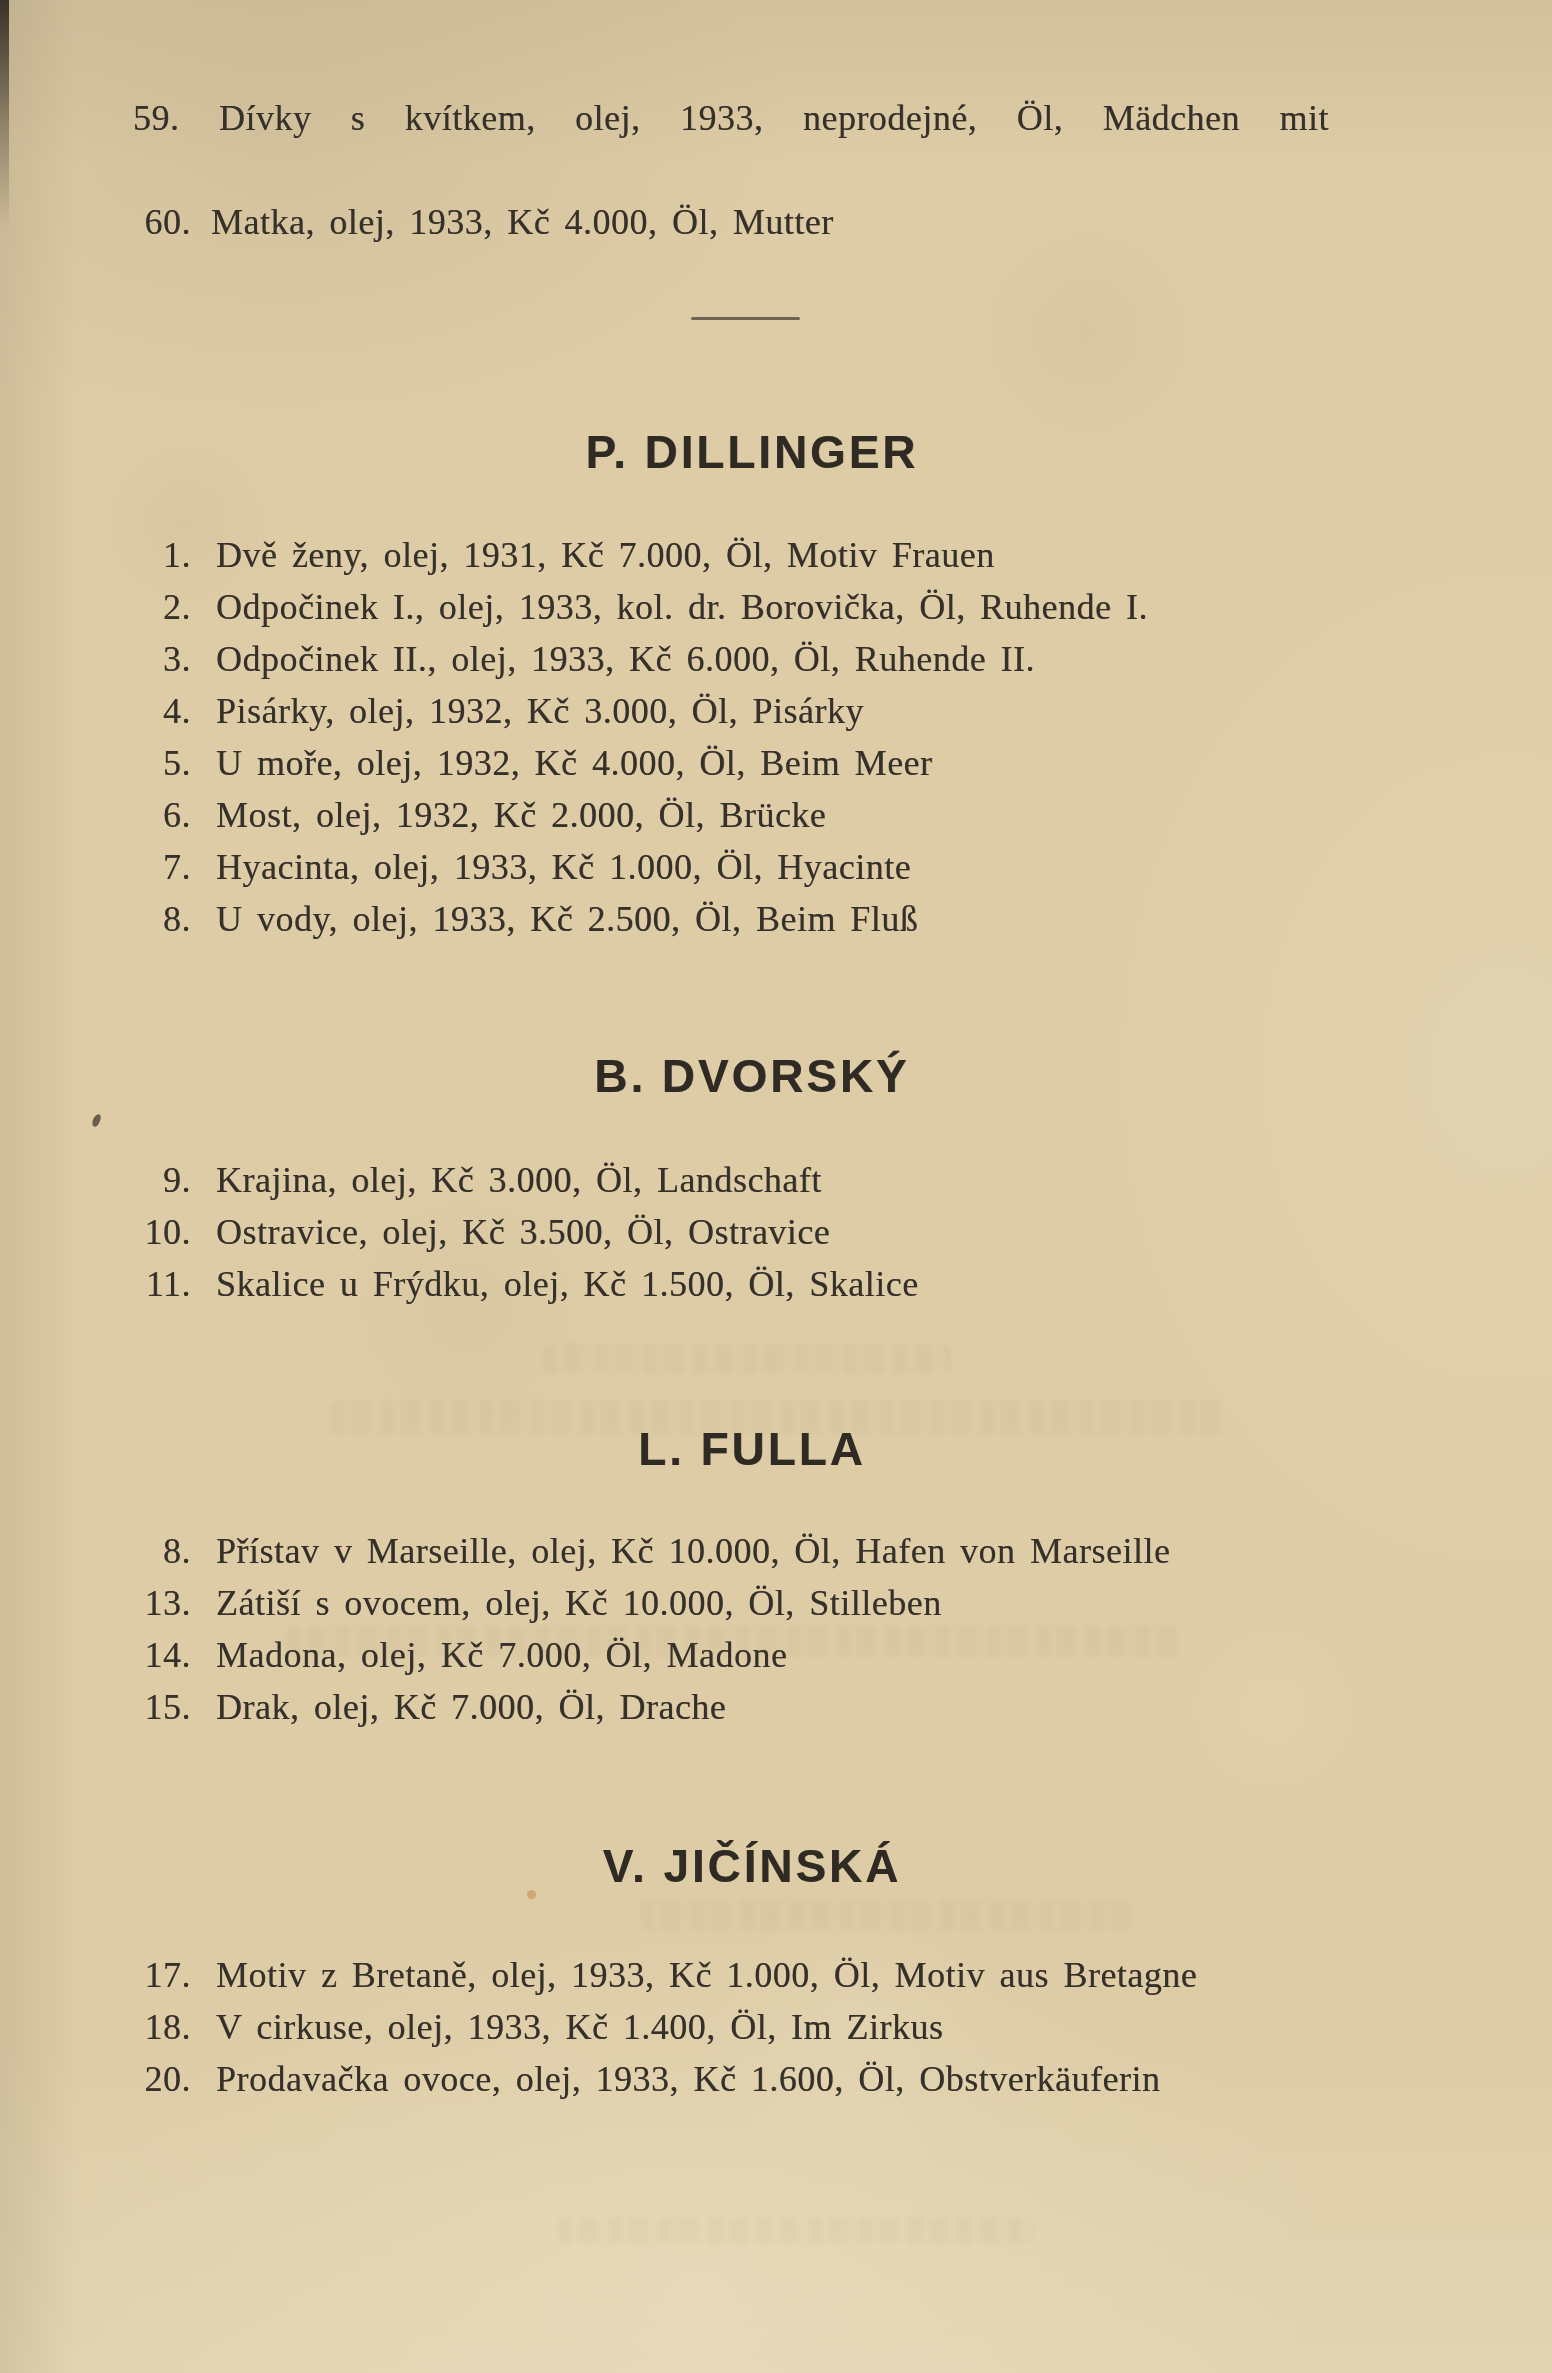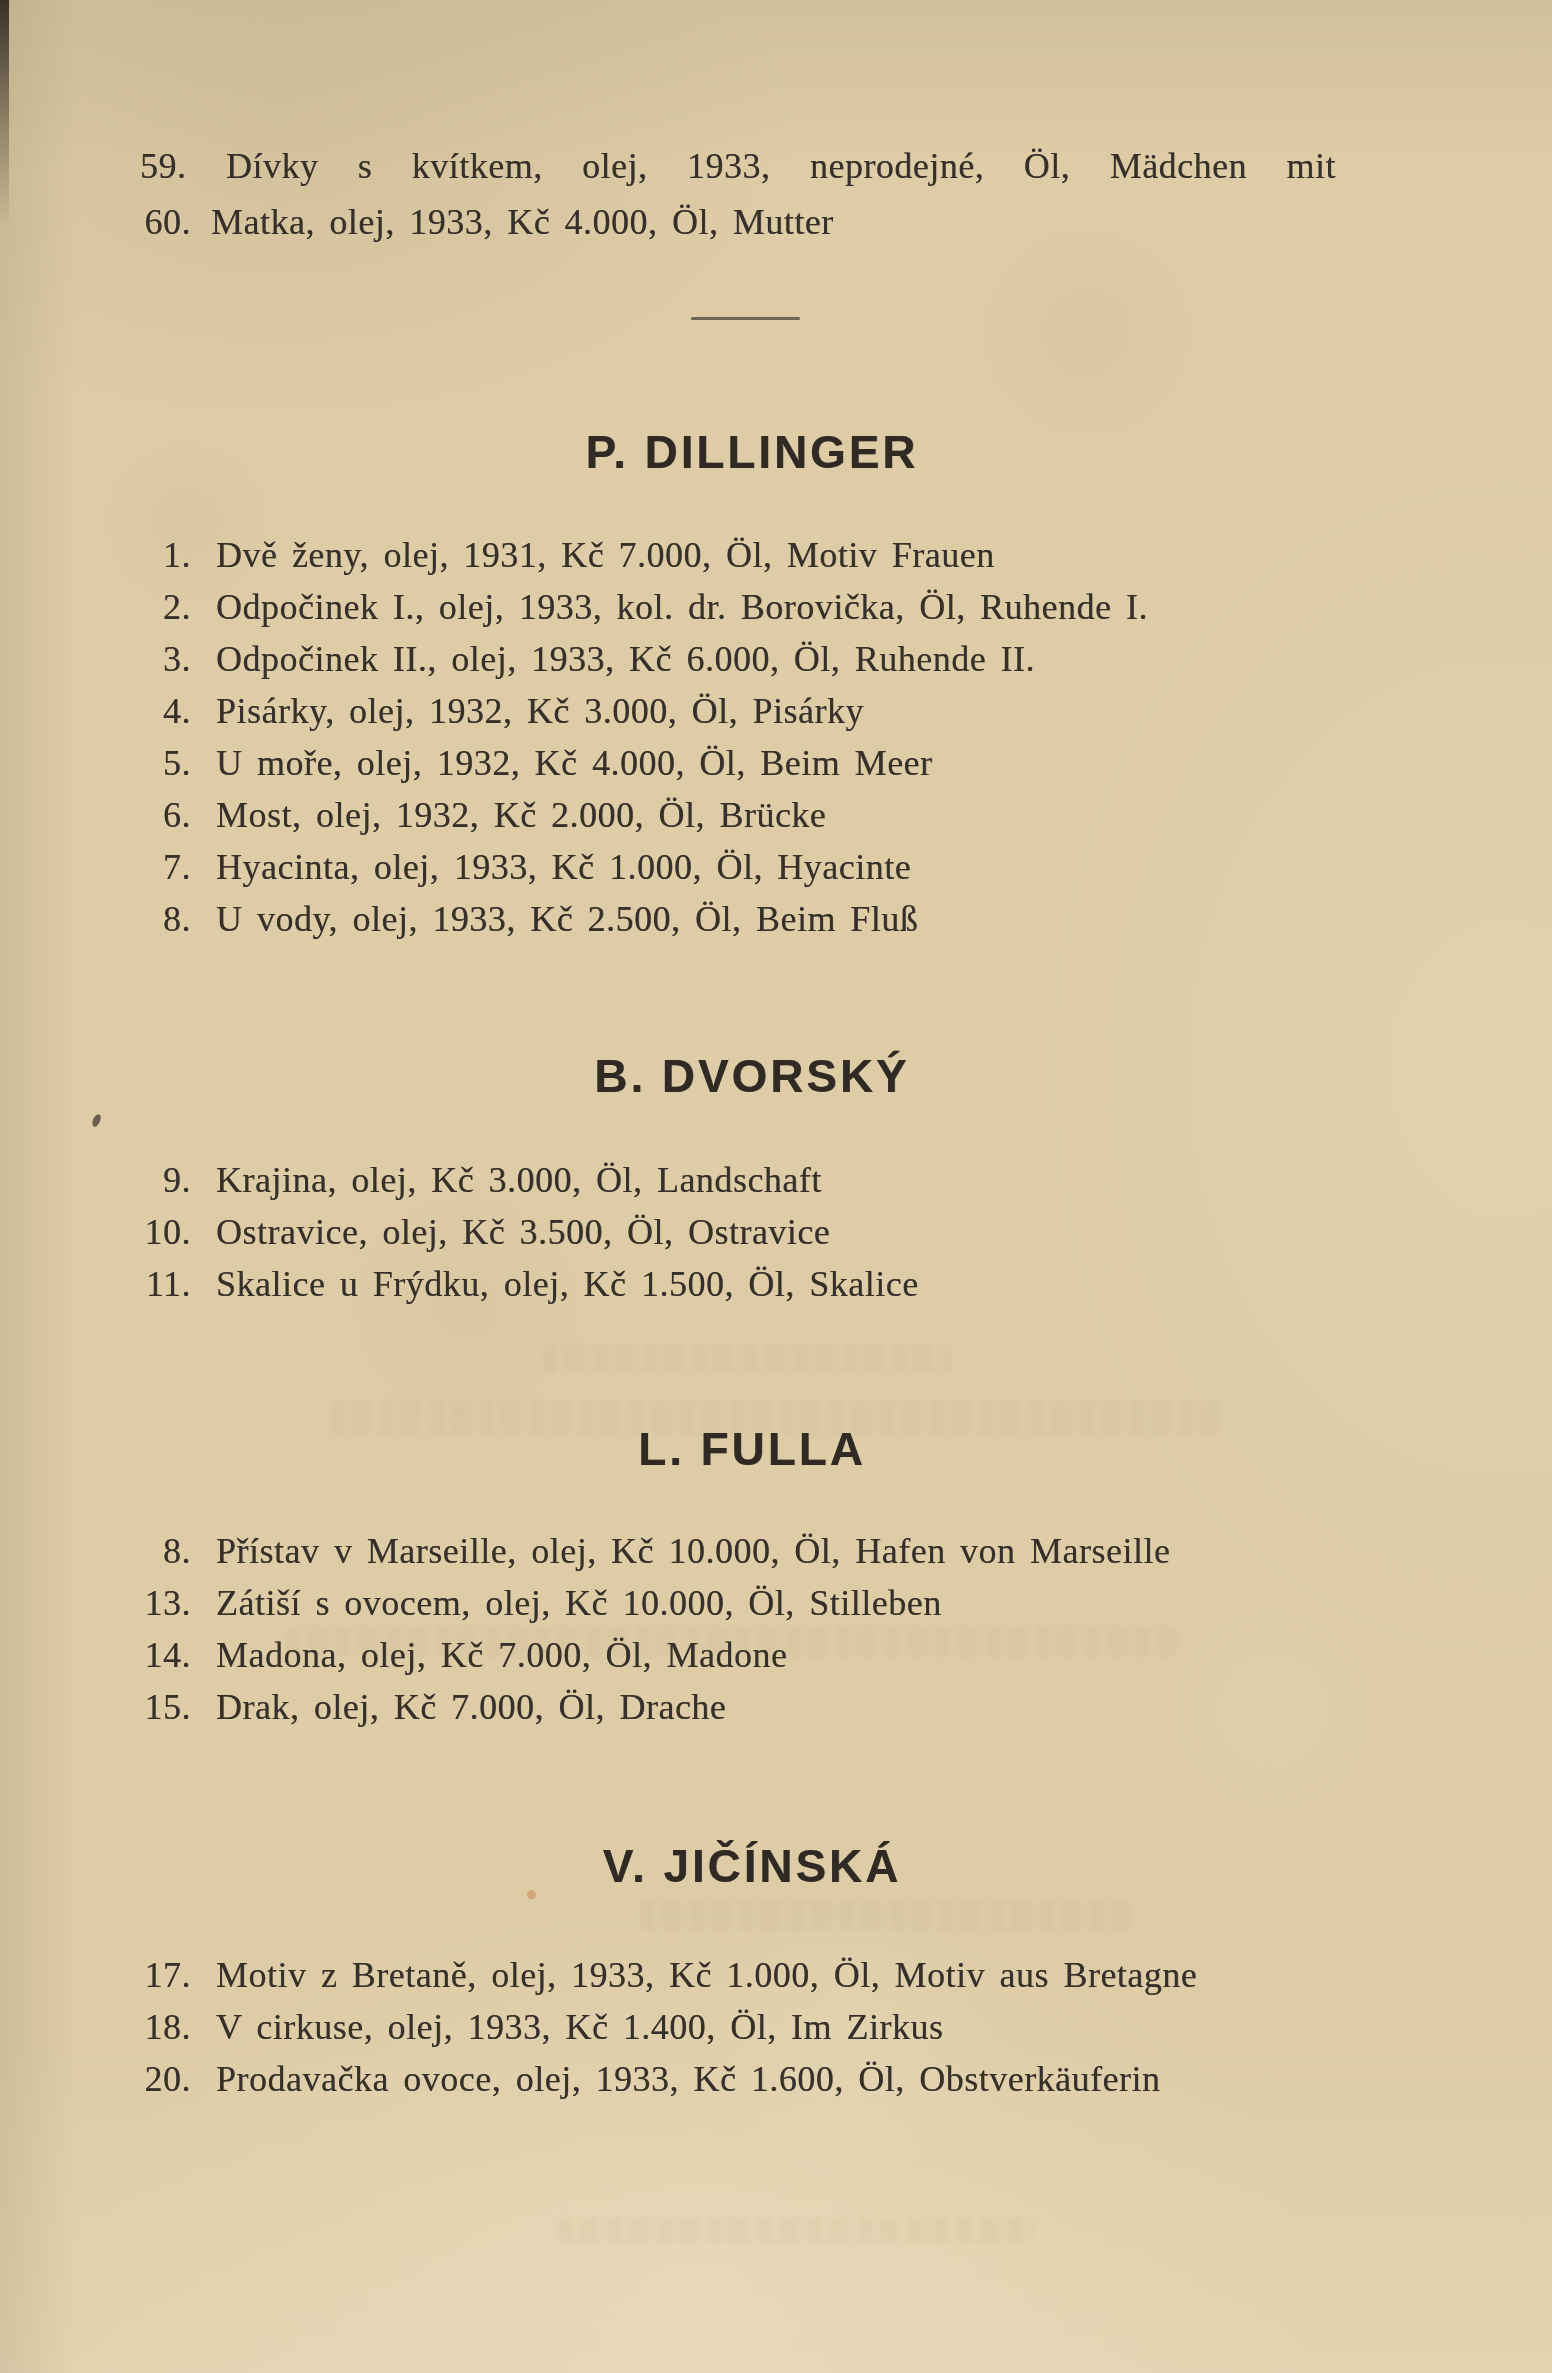--- a/index.html
+++ b/index.html
@@ -138,21 +138,21 @@
     filter: blur(0.5px);
   }
 </style>
 </head>
 <body>
 
 <div class="page">
 
   <div class="edge-shadow-left"></div>
 
-  <div class="text-line justified" style="top:92px; left:140px; width:1196px;margin-top:48px;">59. Dívky s kvítkem, olej, 1933, neprodejné, Öl, Mädchen mit</div>
+  <div class="text-line justified" style="top:92px; left:133px; width:1196px;">59. Dívky s kvítkem, olej, 1933, neprodejné, Öl, Mädchen mit</div>
 
 
   <div class="text-line entry-row" style="top:196px; left:129px; width:1242px;gap:20px;">
     <span class="num">60.</span>
     <span>Matka, olej, 1933, Kč 4.000, Öl, Mutter</span>
   </div>
 
   <div class="divider" style="top:317px; left:691px; width:109px;"></div>
 
   <div class="sec-heading" style="top:428px;">P. DILLINGER</div>

